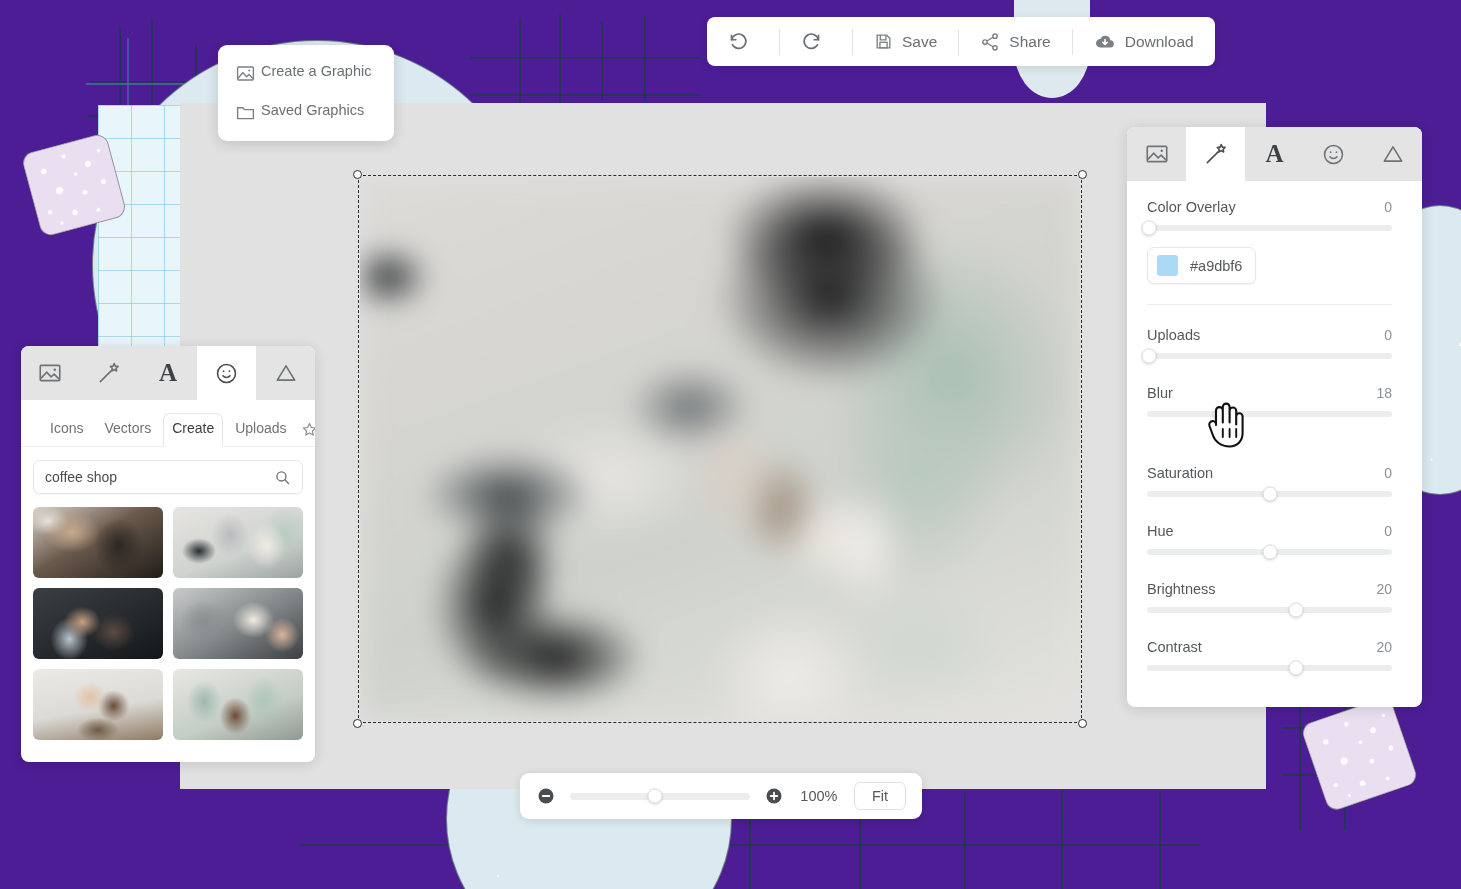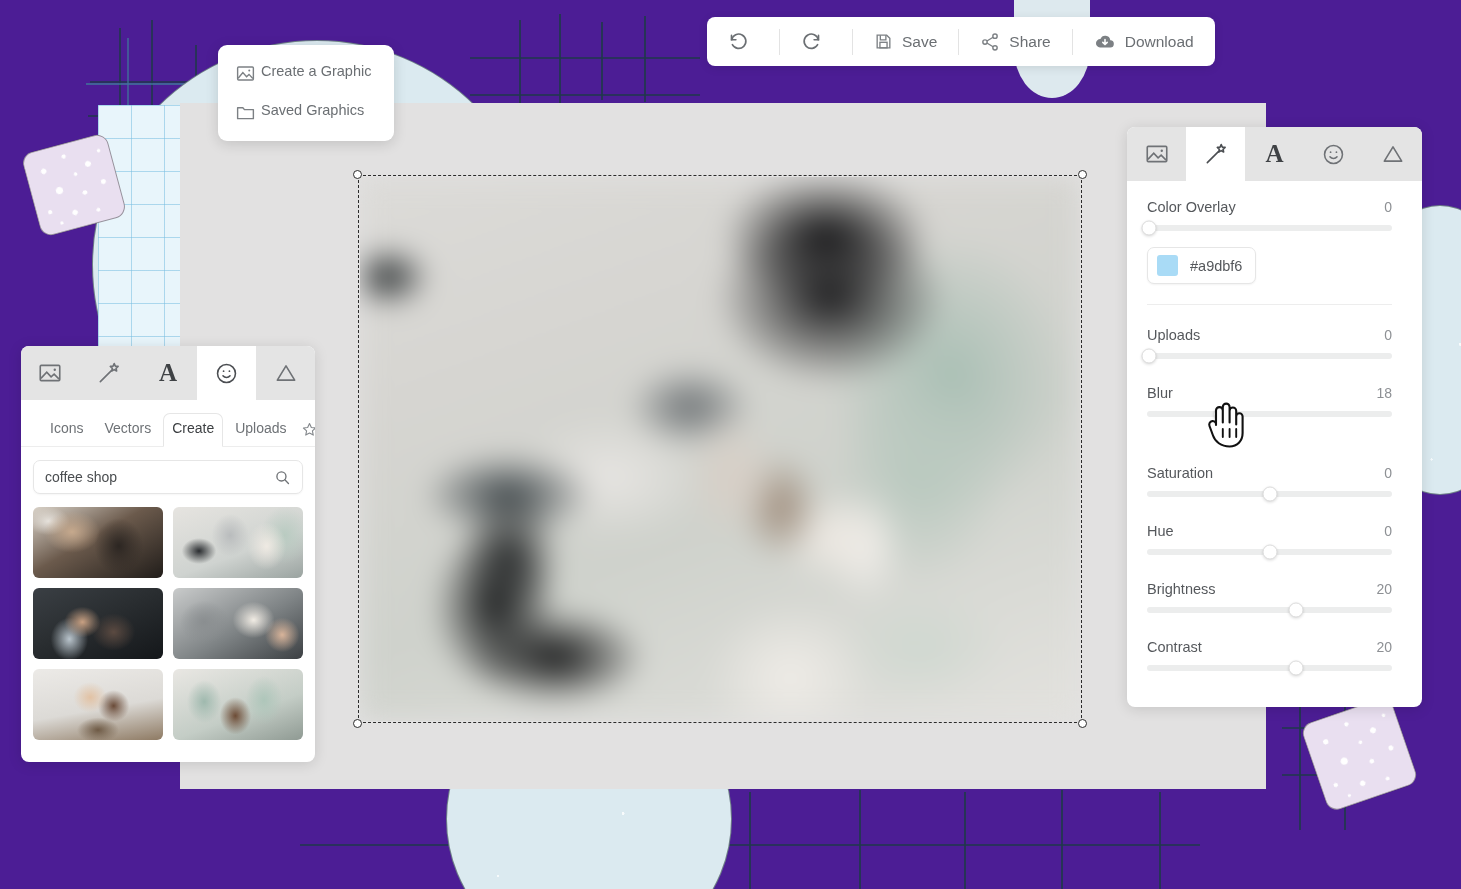--- a/index.html
+++ b/index.html
@@ -536,20 +536,40 @@
     <div class="thumb-grid">
       <div class="thumb t1"></div>
       <div class="thumb t2"></div>
       <div class="thumb t3"></div>
       <div class="thumb t4"></div>
       <div class="thumb t5"></div>
       <div class="thumb t6"></div>
     </div>
   </div>
 
+  <div id="zoom-bar">
+    <div class="zoom-icon">
+      <svg width="20" height="20" viewBox="0 0 24 24">
+        <circle cx="12" cy="12" r="9" fill="#4a4d50"></circle>
+          <rect x="7" y="10.9" width="10" height="2.2" rx="1.1" fill="#fff"></rect>
+      </svg>
+    </div>
+    <div id="zoom-track">
+      <span class="knob" style="left:47%"></span>
+    </div>
+    <div class="zoom-icon">
+      <svg width="20" height="20" viewBox="0 0 24 24">
+        <circle cx="12" cy="12" r="9" fill="#4a4d50"></circle>
+        <rect x="7" y="10.9" width="10" height="2.2" rx="1.1" fill="#fff"></rect>
+        <rect x="10.9" y="7" width="2.2" height="10" rx="1.1" fill="#fff"></rect>
+      </svg>
+    </div>
+    <span id="zoom-pct">100%</span>
+    <button id="fit-btn">Fit</button>
+  </div>
 
   <svg id="hand-cursor" width="48" height="52" viewBox="0 0 48 52">
     <path d="M12 28 V13.5a3.4 3.4 0 0 1 6.8 0V25.5 V10a3.4 3.4 0 0 1 6.8 0v15.5V13.8a3.3 3.3 0 0 1 6.6 0V27.5 V19.5a3.2 3.2 0 0 1 6.4 0V36c0 8-5.4 13.5-13 13.5C17 49.5 11 44.5 9 38.5L5.5 29c-.9-2.5.6-4.6 2.8-4.9 1.6-.2 3 .7 3.7 2.3z" fill="#fff" stroke="#111" stroke-width="2.1" stroke-linejoin="round"></path>
     <g stroke="#111" stroke-width="1.9" stroke-linecap="round">
       <line x1="18.8" y1="32" x2="18.8" y2="40"></line>
       <line x1="25.6" y1="32" x2="25.6" y2="40"></line>
       <line x1="32.2" y1="32" x2="32.2" y2="40"></line>
     </g>
   </svg>
 

